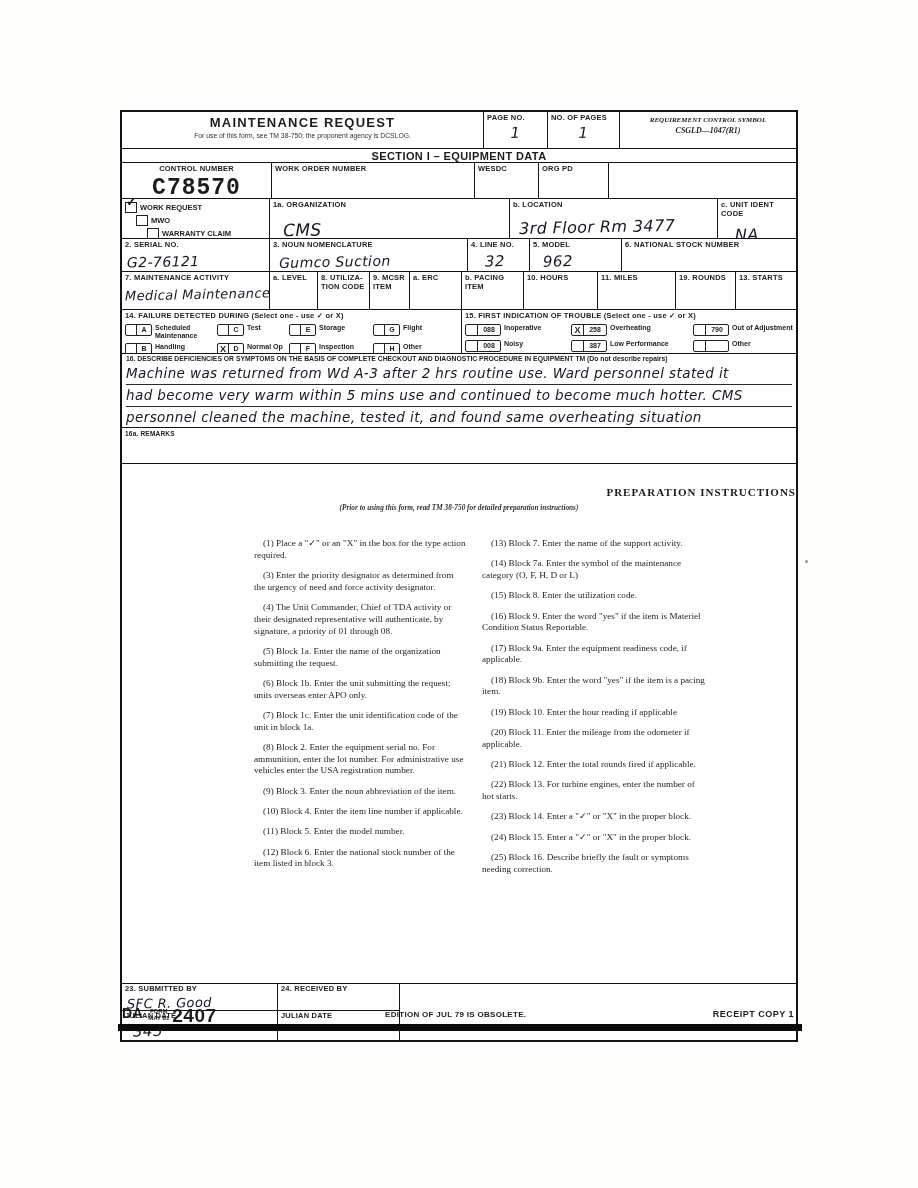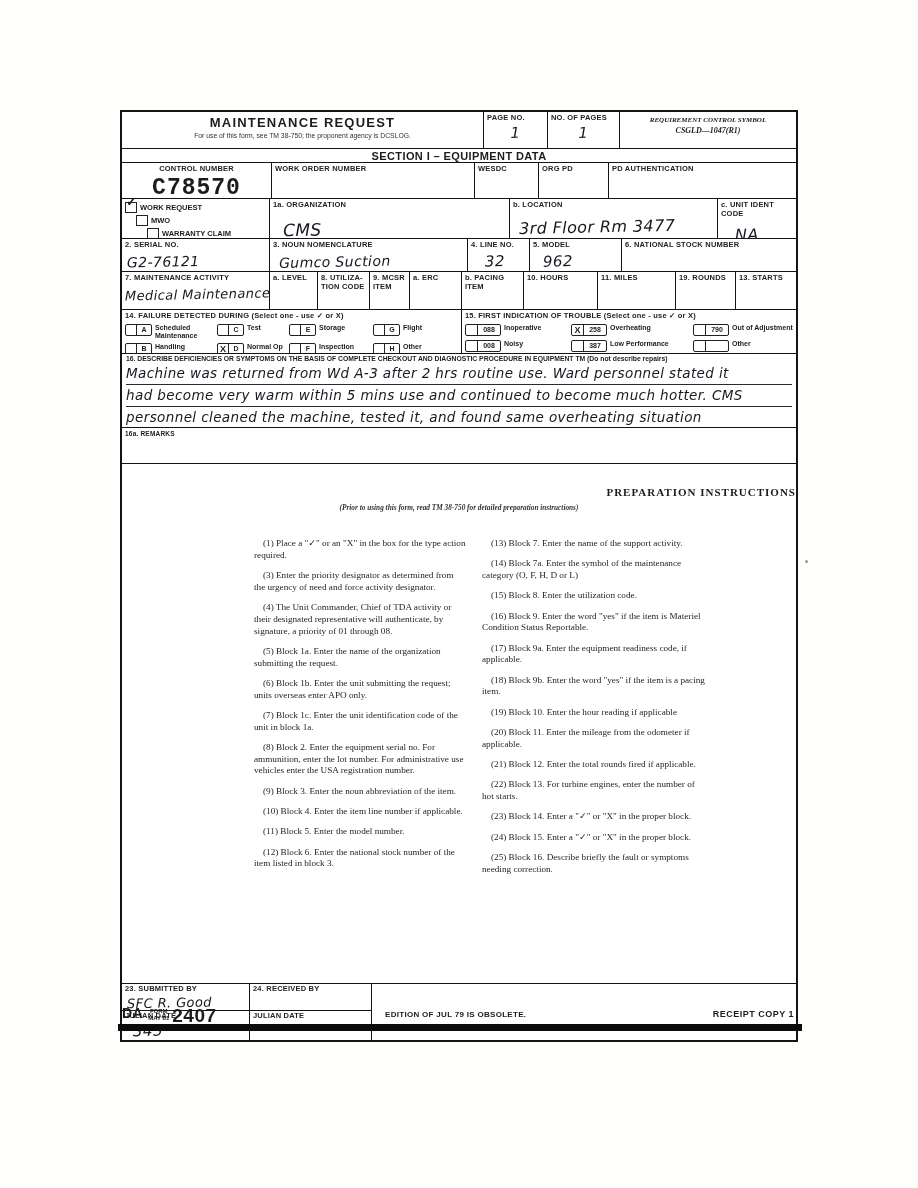--- a/index.html
+++ b/index.html
@@ -93,21 +93,21 @@
   .instr-sub{font-family:"Liberation Serif",serif;font-size:7.3px;font-style:italic;font-weight:bold;text-align:center;margin-top:5px;color:#333;}
   .cols{display:flex;margin:26px 0 0 132px;gap:16px;}
   .col-l{width:212px;} .col-r{width:226px;}
   .instr p{
     font-family:"Liberation Serif",serif;font-size:9.2px;line-height:1.28;
     margin:0 0 8.5px 0;text-indent:9px;color:#1f1f1f;
   }
   
   .r-sub{height:56px;}
   .c-sub,.c-rcv{display:flex;flex-direction:column;padding:0;}
-  .c-sub{width:128px;} .c-rcv{width:122px;}
+  .c-sub{width:156px;} .c-rcv{width:122px;}
   .subrow{height:27px;border-bottom:1.5px solid #141414;box-sizing:border-box;padding:1px 3px;position:relative;}
   .subrow.b{border-bottom:none;flex:1;}
   .hw-name{font-size:13px;margin:1px 0 0 2px;}
   .hw-jd{font-size:15px;margin:0 0 0 8px;}
   .c-emptyend{border-right:none;flex:1;}
   
   .footer{position:absolute;left:120px;top:1006px;width:678px;height:18px;}
   .f-left{position:absolute;left:2px;top:0;display:flex;align-items:flex-start;}
   .f-da{font-size:14px;font-weight:bold;letter-spacing:.5px;line-height:1;}
   .f-form{font-size:6px;font-weight:bold;line-height:1.1;margin:2px 3px 0 5px;text-align:center;}
@@ -152,23 +152,20 @@
         <div class="ctrl-num">C78570</div>
       </div>
       <div class="cell c-won">
         <div class="lbl">WORK ORDER NUMBER</div>
       </div>
       <div class="cell c-wesdc">
         <div class="lbl">WESDC</div>
       </div>
       <div class="cell c-orgpd">
         <div class="lbl">ORG PD</div>
-      </div>
-      <div class="cell last">
-        <div class="lbl">PD AUTHENTICATION</div>
       </div>
     </div>
 
     <div class="row r-org">
       <div class="cell c-type">
         <div class="ta-row">
           <span class="sq">
               <span class="chk">✓</span>
             </span>
           <span class="ta-lbl">WORK REQUEST</span>

